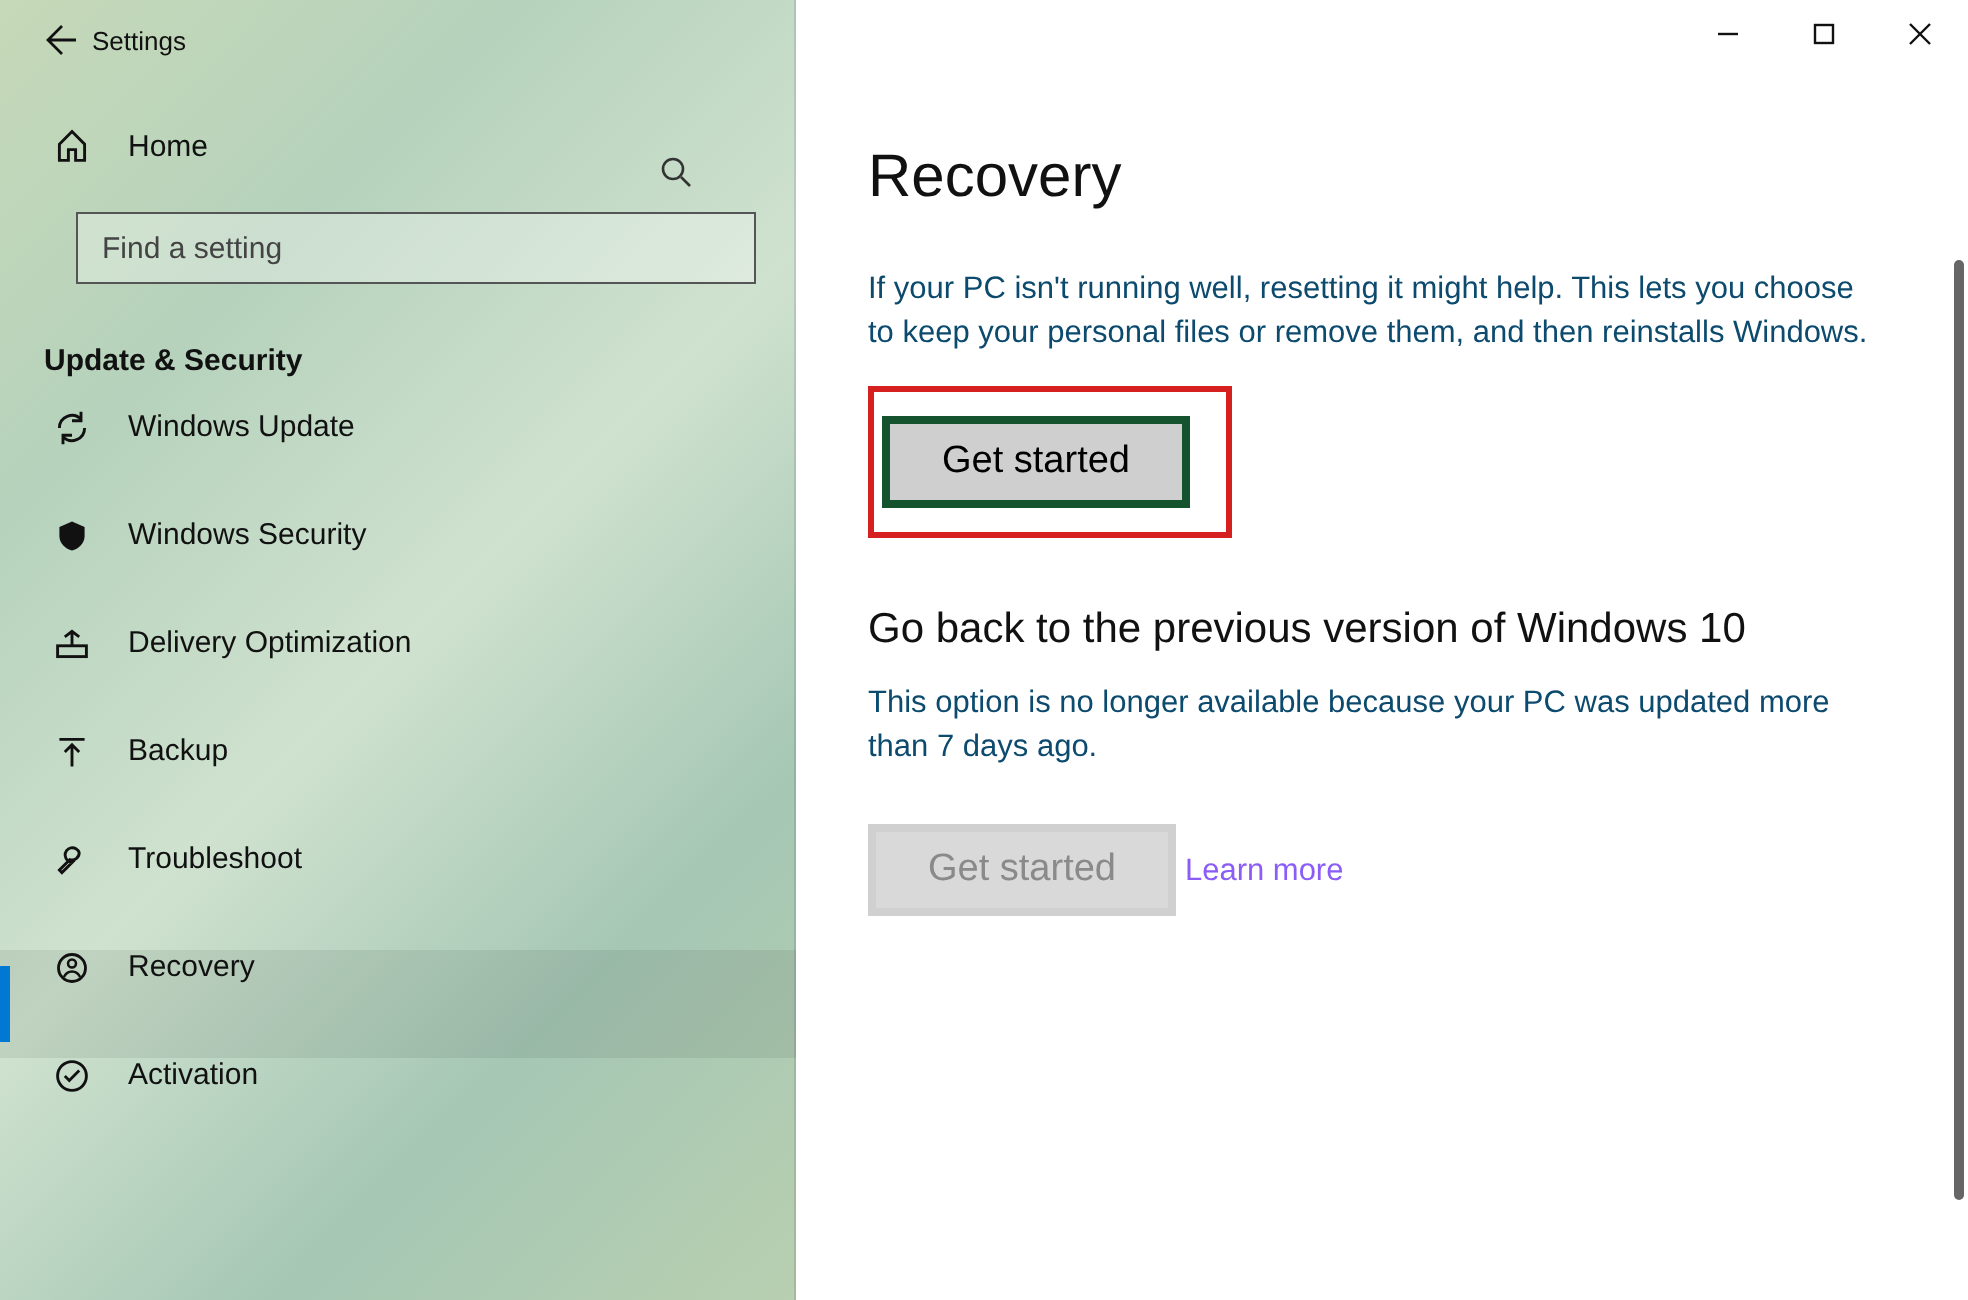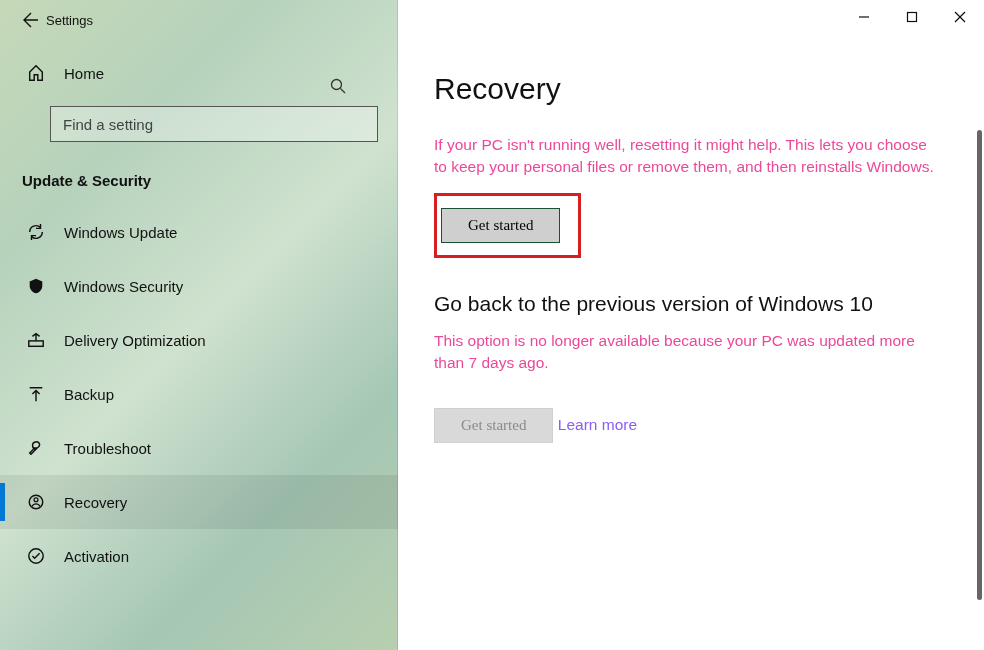--- a/index.html
+++ b/index.html
@@ -12,51 +12,51 @@
   .left::after {
     content: ""; position: absolute; right: 0; top: 0; bottom: 0; width: 1px;
     background: rgba(0,0,0,0.1);
   }
   .titlebar { display: flex; align-items: center; height: 40px; padding-left: 16px; }
   .back-btn { width: 30px; height: 30px; display: flex; align-items: center; justify-content: center; }
   .title { font-size: 13px; color: #111; }
   .home-row { display: flex; align-items: center; padding: 24px 0 24px 22px; }
   .home-row .icon { width: 28px; display: flex; justify-content: center; }
   .home-row .label { margin-left: 14px; font-size: 15px; color: #111; }
-  .search-wrap { margin: 0 20px 20px 20px; padding-left: 30px; }
+  .search-wrap { margin: 0 20px 20px 8px; padding-left: 30px; }
   .search {
     width: 100%; height: 36px; border: 1.5px solid #555; background: rgba(255,255,255,0.3);
     padding: 0 36px 0 12px; font-size: 15px; color: #333; font-family: inherit; outline: none;
   }
   .search::placeholder { color: #444; }
   .search-icon { position: absolute; right: 32px; margin-top: -28px; color: #333; pointer-events: none; }
   .section-label { font-weight: 600; font-size: 15px; padding: 10px 22px 16px 22px; color: #111; }
   .nav { }
   .nav-item {
-    display: flex; align-items: center; height: 54px; padding-left: 22px; cursor: pointer;
+    display: flex; align-items: flex-start; height: 54px; padding-left: 22px; cursor: pointer;
   }
   .nav-item .icon { width: 28px; display: flex; justify-content: center; color: #111; }
   .nav-item .label { margin-left: 14px; font-size: 15px; color: #111; }
   .nav-item.selected {
     background: rgba(0,0,0,0.07);
     position: relative;
   }
   .nav-item.selected::before {
     content: ""; position: absolute; left: 0; top: 8px; bottom: 8px; width: 5px; background: #0078d4;
   }
   .right { flex: 1; padding: 0 26px 0 36px; position: relative; }
   .window-controls { position: absolute; top: 0; right: 0; display: flex; }
   .wc { width: 48px; height: 34px; display: flex; align-items: center; justify-content: center; }
   .page-title { font-size: 30px; font-weight: 400; margin-top: 72px; margin-bottom: 28px; color: #111; }
   .section-title { font-size: 21px; font-weight: 400; margin-bottom: 14px; color: #111; }
-  .section-text { font-size: 15.5px; color: #ec4899; line-height: 1.4; max-width: 500px; margin-bottom: 16px; }
+  .section-text { font-size: 15.5px; color: #0c4a6e; line-height: 1.4; max-width: 500px; margin-bottom: 16px; }
   .highlight-box { border: 3px solid #d61f1f; padding: 12px 18px 12px 4px; display: inline-block; margin-bottom: 34px; }
   .btn {
-    display: inline-block; background: #cfcfcf; border: 1px solid #14532d; padding: 8px 26px;
-    font-size: 15px; font-family: Liberation Serif, serif; cursor: pointer;
+    display: inline-block; background: #cfcfcf; border: 4px solid #14532d; padding: 8px 26px;
+    font-size: 19px; font-family: Liberation Sans, sans-serif; cursor: pointer;
   }
   .btn[disabled] { background: #d9d9d9; color: #8a8a8a; border-color: #d0d0d0; cursor: default; }
   .link { color: #8b5cf6; font-size: 15.5px; text-decoration: none; display: inline-block; margin-top: 26px; cursor: pointer; }
   .scrollbar {
     position: absolute; right: 2px; top: 130px; width: 5px; height: 470px; background: #666; border-radius: 3px;
   }
   svg { display: block; }
 </style>
 </head>
 <body>

